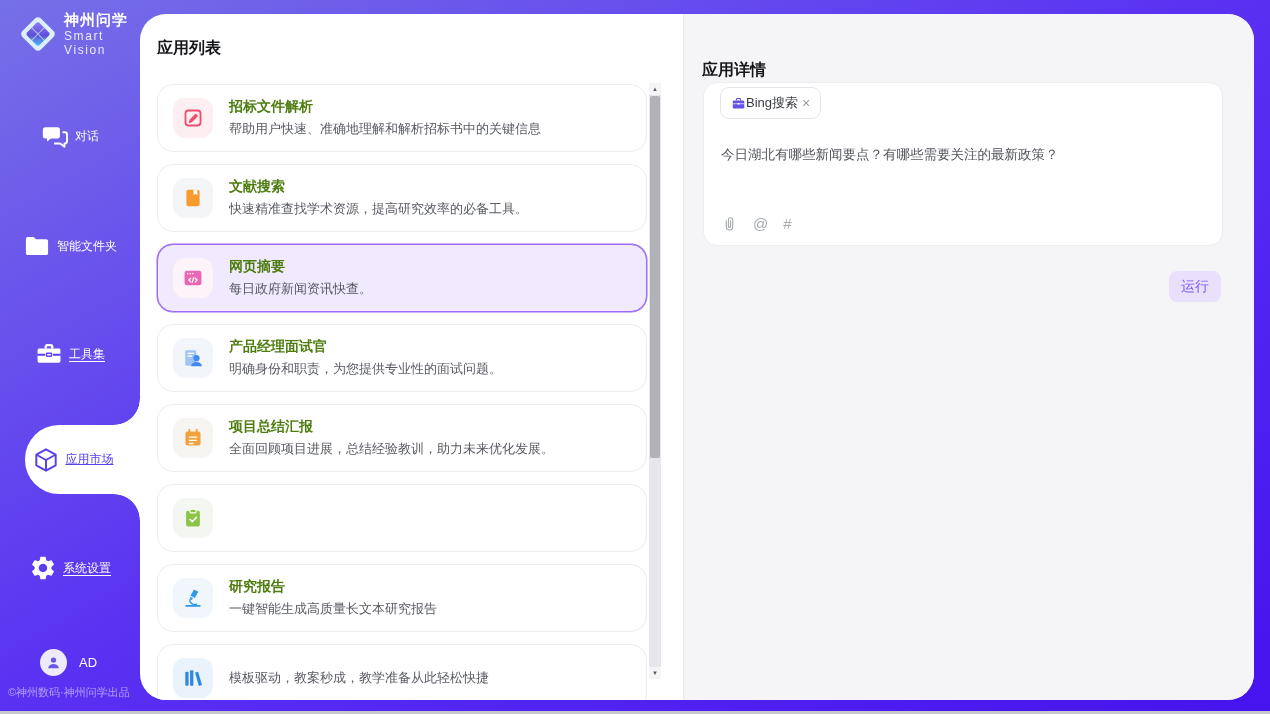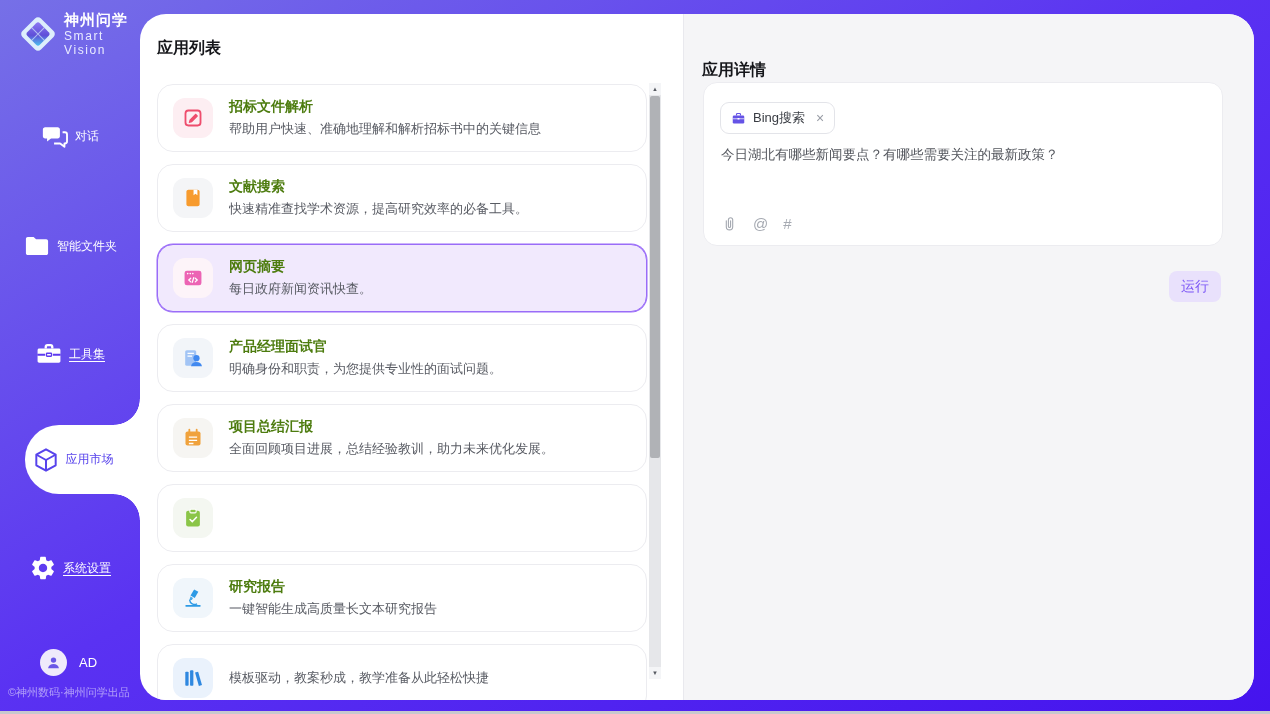--- a/index.html
+++ b/index.html
@@ -23,21 +23,21 @@
     position:absolute; left:0; width:140px; height:60px;
     display:flex; flex-direction:row; align-items:center; justify-content:center;
     gap:6px; color:#fff; cursor:pointer; box-sizing:border-box;
   }
   .nav-icon { width:28px; height:28px; }
   .nav-icon svg { width:100%; height:100%; display:block; }
   .nav-label { font-size:12px; }
   .nav-label.underlined { text-decoration:underline; text-underline-offset:3px; }
   .nav-item.active {
     left:25px; width:115px; height:69px; background:#fff;
-    border-radius:34px 0 0 34px; padding-right:20px;
+    border-radius:34px 0 0 34px; padding-right:20px;text-decoration:underline;
   }
   .nav-item.active::before {
     content:""; position:absolute; right:0; top:-26px; width:26px; height:26px;
     background:radial-gradient(circle 26px at 0 0, rgba(0,0,0,0) 25.4px, #fff 26px);
   }
   .nav-item.active::after {
     content:""; position:absolute; right:0; bottom:-26px; width:26px; height:26px;
     background:radial-gradient(circle 26px at 0 100%, rgba(0,0,0,0) 25.4px, #fff 26px);
   }
   .user-row { position:absolute; left:40px; top:649px; display:flex; align-items:center; gap:12px; cursor:pointer; }
@@ -80,22 +80,22 @@
     position:absolute; left:543px; top:0; width:571px; height:686px;
     background:#f5f5f7; border-left:1px solid #e9e9ee; box-sizing:border-box;
     border-radius:0 26px 26px 0;
   }
   .detail-col .col-title { left:18px;margin-top:22px; }
   .prompt-card {
     position:absolute; left:19px; top:68px; width:520px; height:164px; box-sizing:border-box;
     background:#fff; border:1px solid #ececf0; border-radius:14px;
   }
   .tool-tag {
-    position:absolute; left:16px; top:19px; height:32px; box-sizing:border-box;
-    display:inline-flex; align-items:center; gap:7px; padding:0 10px;
+    position:absolute; left:16px; top:4px; height:32px; box-sizing:border-box;
+    display:inline-flex; align-items:center; padding:0 10px;
     background:#fff; border:1px solid #e3e4e9; border-radius:9px; cursor:pointer;
   }
   .tag-icon { width:15px; height:15px; }
   .tag-icon svg { width:100%; height:100%; display:block; }
   .tag-label { font-size:13px; color:#393c43; }
   .tag-close { font-size:14px; color:#989ca5; margin-left:4px; line-height:1; }
   .query-text { position:absolute; left:17px; top:62px; right:17px; font-size:13.5px; color:#53565d; line-height:1.5; }
   .composer-row { position:absolute; left:17px; bottom:13px; display:flex; align-items:center; gap:15px; color:#a6aab2; }
   .comp-icon { font-size:15px; line-height:1; cursor:pointer; }
   .comp-icon svg { width:17px; height:17px; display:block; }

